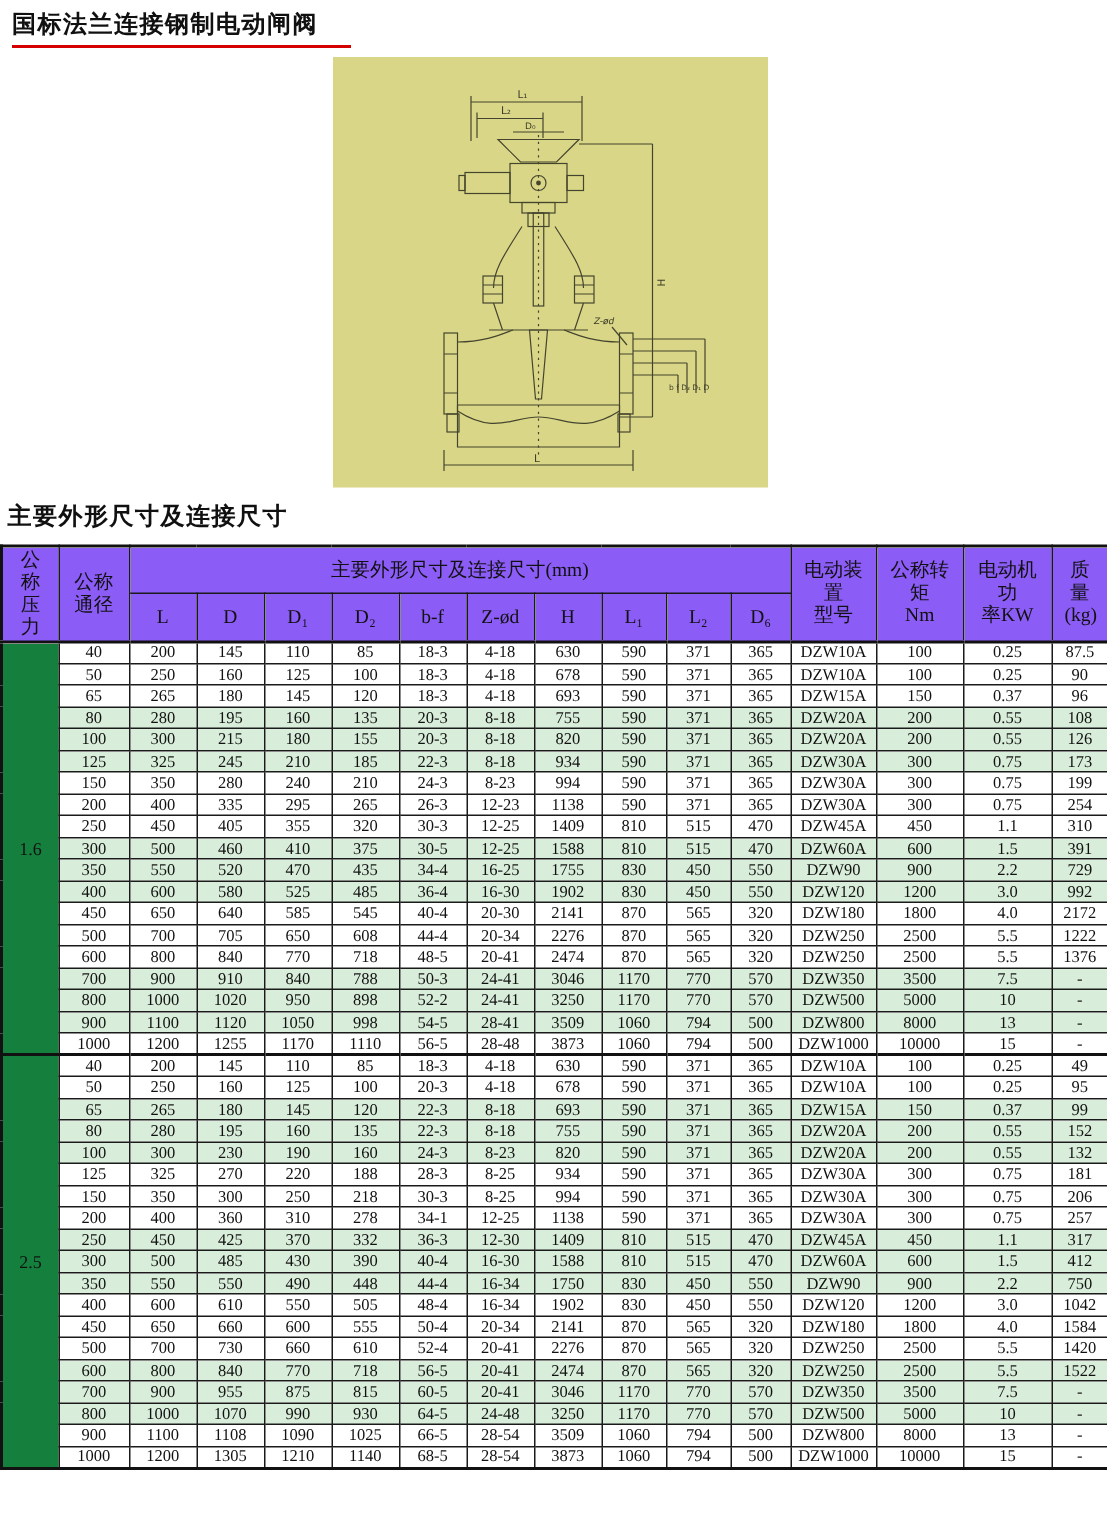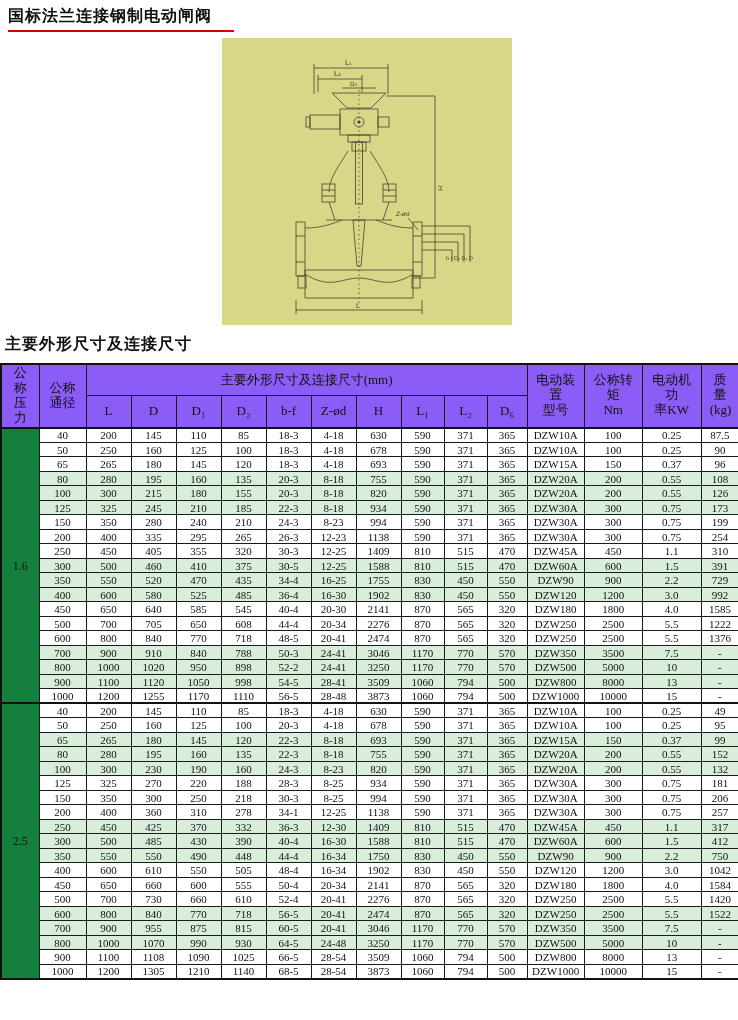--- a/index.html
+++ b/index.html
@@ -404,21 +404,21 @@
           <td>545</td>
           <td>40-4</td>
           <td>20-30</td>
           <td>2141</td>
           <td>870</td>
           <td>565</td>
           <td>320</td>
           <td>DZW180</td>
           <td>1800</td>
           <td>4.0</td>
-          <td>1585</td>
+          <td>2172</td>
         </tr>
         <tr>
           <td>500</td>
           <td>700</td>
           <td>705</td>
           <td>650</td>
           <td>608</td>
           <td>44-4</td>
           <td>20-34</td>
           <td>2276</td>

